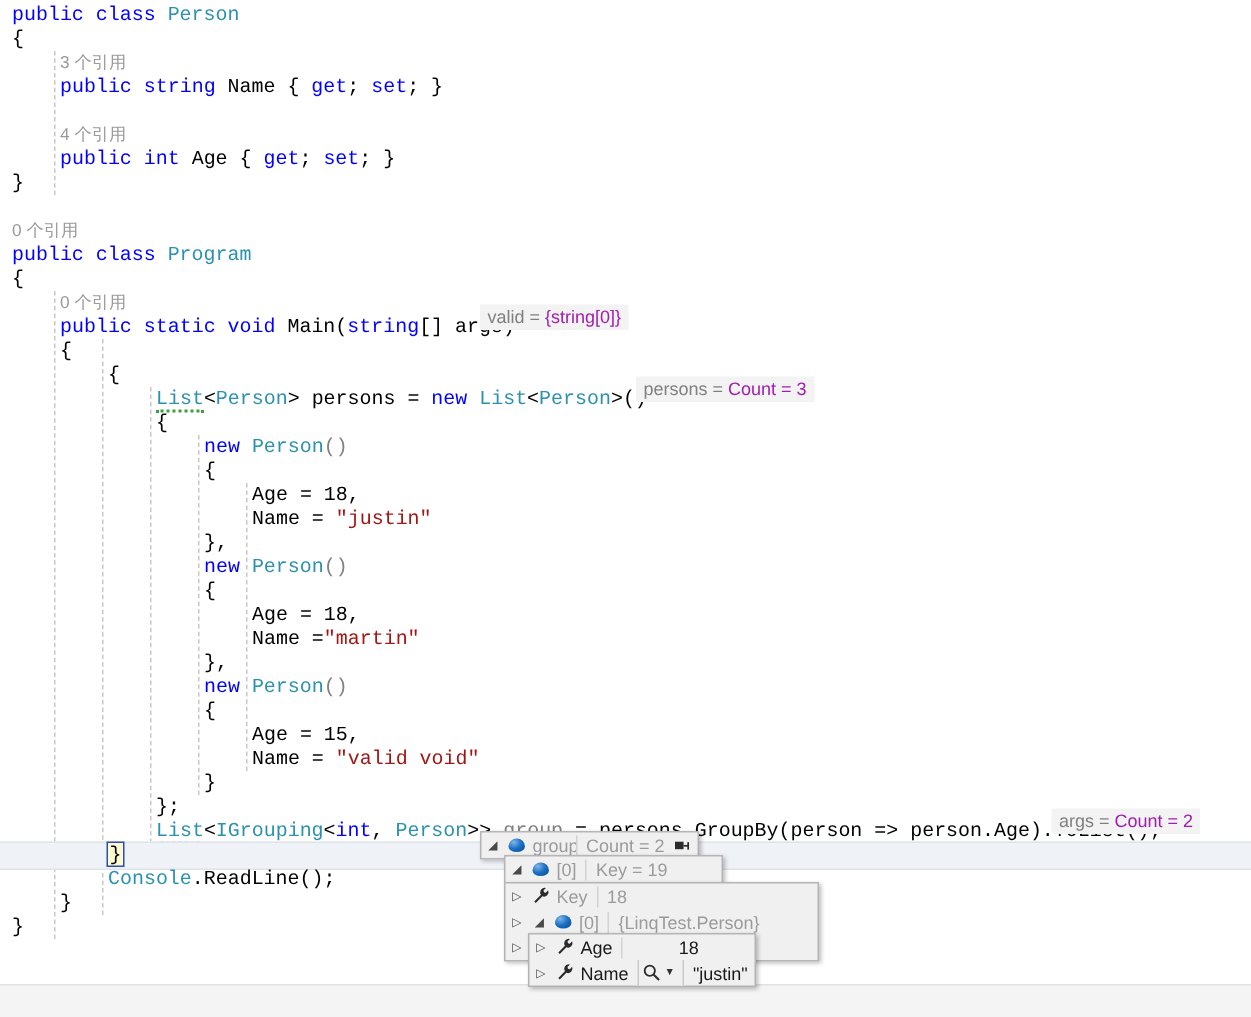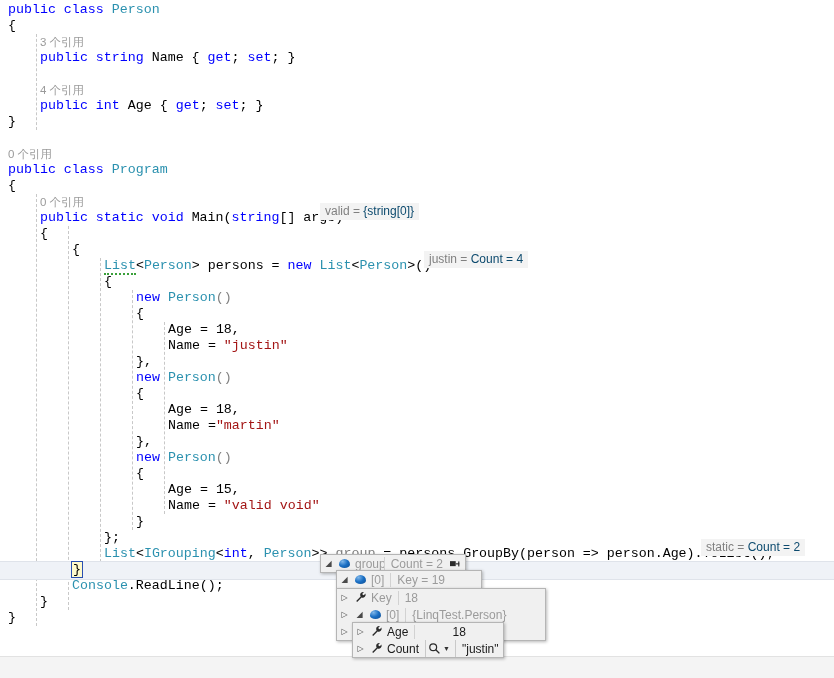--- a/index.html
+++ b/index.html
@@ -80,21 +80,21 @@
   .inline-val {
     position: absolute;
     font-family: "Liberation Sans", sans-serif;
     font-size: 12px;
     background: #f3f3f3;
     color: #808080;
     padding: 1px 5px 2px 5px;
     white-space: nowrap;
     z-index: 3;
   }
-  .inline-val .v { color: #0c4a6e; }
+  .inline-val .v { color: #a21caf; }
 
   
   #bottom-strip {
     position: absolute;
     left: 0;
     top: 656px;
     width: 834px;
     height: 22px;
     background: #f4f4f4;
     border-top: 1px solid #e2e2e2;
@@ -190,22 +190,22 @@
   .dt-str { color: #1a1a1a; padding-left: 6px; white-space: nowrap; }
 </style>
 </head>
 <body>
 
 <div id="editor"><div class="guide" style="left: 35.5px; top: 34px; height: 96px;"></div><div class="guide" style="left: 35.5px; top: 194px; height: 432px;"></div><div class="guide" style="left: 67.5px; top: 226px; height: 384px;"></div><div class="guide" style="left: 99.5px; top: 258px; height: 304px;"></div><div class="guide" style="left: 131.5px; top: 290px; height: 240px;"></div><div class="guide" style="left: 163.5px; top: 322px; height: 192px;"></div><div class="code-line" style="position: absolute; left: 0px; top: 2px;"><span style="display: inline-block; width: 4px;"></span><span class="kw">public </span><span class="kw">class </span><span class="typ">Person</span></div><div class="code-line" style="position: absolute; left: 0px; top: 18px;"><span style="display: inline-block; width: 4px;"></span><span class="pln">{</span></div><div class="code-line" style="position: absolute; left: 0px; top: 34px;"><span style="display: inline-block; width: 36px;"></span><span class="refs">3 个引用</span></div><div class="code-line" style="position: absolute; left: 0px; top: 50px;"><span style="display: inline-block; width: 36px;"></span><span class="kw">public </span><span class="kw">string </span><span class="pln">Name { </span><span class="kw">get</span><span class="pln">; </span><span class="kw">set</span><span class="pln">; }</span></div><div class="code-line" style="position: absolute; left: 0px; top: 66px;"><span style="display: inline-block; width: 36px;"></span></div><div class="code-line" style="position: absolute; left: 0px; top: 82px;"><span style="display: inline-block; width: 36px;"></span><span class="refs">4 个引用</span></div><div class="code-line" style="position: absolute; left: 0px; top: 98px;"><span style="display: inline-block; width: 36px;"></span><span class="kw">public </span><span class="kw">int </span><span class="pln">Age { </span><span class="kw">get</span><span class="pln">; </span><span class="kw">set</span><span class="pln">; }</span></div><div class="code-line" style="position: absolute; left: 0px; top: 114px;"><span style="display: inline-block; width: 4px;"></span><span class="pln">}</span></div><div class="code-line" style="position: absolute; left: 0px; top: 130px;"><span style="display: inline-block; width: 4px;"></span></div><div class="code-line" style="position: absolute; left: 0px; top: 146px;"><span style="display: inline-block; width: 4px;"></span><span class="refs">0 个引用</span></div><div class="code-line" style="position: absolute; left: 0px; top: 162px;"><span style="display: inline-block; width: 4px;"></span><span class="kw">public </span><span class="kw">class </span><span class="typ">Program</span></div><div class="code-line" style="position: absolute; left: 0px; top: 178px;"><span style="display: inline-block; width: 4px;"></span><span class="pln">{</span></div><div class="code-line" style="position: absolute; left: 0px; top: 194px;"><span style="display: inline-block; width: 36px;"></span><span class="refs">0 个引用</span></div><div class="code-line" style="position: absolute; left: 0px; top: 210px;"><span style="display: inline-block; width: 36px;"></span><span class="kw">public </span><span class="kw">static </span><span class="kw">void </span><span class="pln">Main(</span><span class="kw">string</span><span class="pln">[] args)</span></div><div class="code-line" style="position: absolute; left: 0px; top: 226px;"><span style="display: inline-block; width: 36px;"></span><span class="pln">{</span></div><div class="code-line" style="position: absolute; left: 0px; top: 242px;"><span style="display: inline-block; width: 68px;"></span><span class="pln">{</span></div><div class="code-line" style="position: absolute; left: 0px; top: 258px;"><span style="display: inline-block; width: 100px;"></span><span class="typ sqg">List</span><span class="pln">&lt;</span><span class="typ">Person</span><span class="pln">&gt; persons = </span><span class="kw">new </span><span class="typ">List</span><span class="pln">&lt;</span><span class="typ">Person</span><span class="pln">&gt;()</span></div><div class="code-line" style="position: absolute; left: 0px; top: 274px;"><span style="display: inline-block; width: 100px;"></span><span class="pln">{</span></div><div class="code-line" style="position: absolute; left: 0px; top: 290px;"><span style="display: inline-block; width: 132px;"></span><span class="kw">new </span><span class="typ">Person</span><span class="gry">()</span></div><div class="code-line" style="position: absolute; left: 0px; top: 306px;"><span style="display: inline-block; width: 132px;"></span><span class="pln">{</span></div><div class="code-line" style="position: absolute; left: 0px; top: 322px;"><span style="display: inline-block; width: 164px;"></span><span class="pln">Age = 18,</span></div><div class="code-line" style="position: absolute; left: 0px; top: 338px;"><span style="display: inline-block; width: 164px;"></span><span class="pln">Name = </span><span class="str">"justin"</span></div><div class="code-line" style="position: absolute; left: 0px; top: 354px;"><span style="display: inline-block; width: 132px;"></span><span class="pln">},</span></div><div class="code-line" style="position: absolute; left: 0px; top: 370px;"><span style="display: inline-block; width: 132px;"></span><span class="kw">new </span><span class="typ">Person</span><span class="gry">()</span></div><div class="code-line" style="position: absolute; left: 0px; top: 386px;"><span style="display: inline-block; width: 132px;"></span><span class="pln">{</span></div><div class="code-line" style="position: absolute; left: 0px; top: 402px;"><span style="display: inline-block; width: 164px;"></span><span class="pln">Age = 18,</span></div><div class="code-line" style="position: absolute; left: 0px; top: 418px;"><span style="display: inline-block; width: 164px;"></span><span class="pln">Name =</span><span class="str">"martin"</span></div><div class="code-line" style="position: absolute; left: 0px; top: 434px;"><span style="display: inline-block; width: 132px;"></span><span class="pln">},</span></div><div class="code-line" style="position: absolute; left: 0px; top: 450px;"><span style="display: inline-block; width: 132px;"></span><span class="kw">new </span><span class="typ">Person</span><span class="gry">()</span></div><div class="code-line" style="position: absolute; left: 0px; top: 466px;"><span style="display: inline-block; width: 132px;"></span><span class="pln">{</span></div><div class="code-line" style="position: absolute; left: 0px; top: 482px;"><span style="display: inline-block; width: 164px;"></span><span class="pln">Age = 15,</span></div><div class="code-line" style="position: absolute; left: 0px; top: 498px;"><span style="display: inline-block; width: 164px;"></span><span class="pln">Name = </span><span class="str">"valid void"</span></div><div class="code-line" style="position: absolute; left: 0px; top: 514px;"><span style="display: inline-block; width: 132px;"></span><span class="pln">}</span></div><div class="code-line" style="position: absolute; left: 0px; top: 530px;"><span style="display: inline-block; width: 100px;"></span><span class="pln">};</span></div><div class="code-line" style="position: absolute; left: 0px; top: 546px;"><span style="display: inline-block; width: 100px;"></span><span class="typ sqg">List</span><span class="pln">&lt;</span><span class="typ">IGrouping</span><span class="pln">&lt;</span><span class="kw">int</span><span class="pln">, </span><span class="typ">Person</span><span class="pln">&gt;&gt; </span><span class="gry">group</span><span class="pln"> = persons.GroupBy(person =&gt; person.Age).ToList();</span></div><div class="cur-row-band" style="top: 561px;"></div><div class="code-line" style="position: absolute; left: 0px; top: 562px;"><span style="display: inline-block; width: 68px;"></span><span class="pln cur-stmt">}</span></div><div class="code-line" style="position: absolute; left: 0px; top: 578px;"><span style="display: inline-block; width: 68px;"></span><span class="typ">Console</span><span class="pln">.ReadLine();</span></div><div class="code-line" style="position: absolute; left: 0px; top: 594px;"><span style="display: inline-block; width: 36px;"></span><span class="pln">}</span></div><div class="code-line" style="position: absolute; left: 0px; top: 610px;"><span style="display: inline-block; width: 4px;"></span><span class="pln">}</span></div></div>
 
 <div id="bottom-strip"></div>
 
 <div class="inline-val" style="left: 320px; top: 203px;"><span>valid = </span><span class="v">{string[0]}</span></div>
-<div class="inline-val" style="left: 424px; top: 251px;"><span>justin = </span><span class="v">Count = 4</span></div>
-<div class="inline-val" style="left: 701px; top: 539px;"><span>static = </span><span class="v">Count = 2</span></div>
+<div class="inline-val" style="left: 424px; top: 251px;"><span>persons = </span><span class="v">Count = 3</span></div>
+<div class="inline-val" style="left: 701px; top: 539px;"><span>args = </span><span class="v">Count = 2</span></div>
 <div class="datatip" style="left: 320px; top: 554px; width: 146px;">
     <div class="dt-row dim">
       <span class="dt-exp">◢</span>
       <span class="dt-icon"><span class="ico-sphere"></span></span>
       <span class="dt-name">group</span>
       <span class="dt-val">Count = 2</span>
       <span style="padding-right: 4px;"><svg class="ico-pin" viewBox="0 0 16 14">
           <rect x="1" y="3" width="8" height="7" fill="#2b2b2b"></rect>
           <rect x="9" y="6" width="5" height="1.6" fill="#2b2b2b"></rect>
           <rect x="12.5" y="3.4" width="1.6" height="7" fill="#2b2b2b"></rect>
@@ -252,21 +252,21 @@
           <path d="M10.6 1.2a4 4 0 0 0-3.1 6.2L1.6 13.3 2.9 14.6l5.9-5.9a4 4 0 0 0 5.1-5.3l-2.1 2.1-1.6-.4-.4-1.6 2.1-2.1a4 4 0 0 0-1.3-.2z" fill="#2b2b2b"></path>
         </svg></span>
       <span class="dt-name">Age</span>
       <span class="dt-val center">18</span>
     </div>
     <div class="dt-row lit">
       <span class="dt-exp">▷</span>
       <span class="dt-icon"><svg class="ico-wrench" viewBox="0 0 16 16">
           <path d="M10.6 1.2a4 4 0 0 0-3.1 6.2L1.6 13.3 2.9 14.6l5.9-5.9a4 4 0 0 0 5.1-5.3l-2.1 2.1-1.6-.4-.4-1.6 2.1-2.1a4 4 0 0 0-1.3-.2z" fill="#2b2b2b"></path>
         </svg></span>
-      <span class="dt-name">Count</span>
+      <span class="dt-name">Name</span>
       <span class="dt-mag-group">
         <svg class="ico-mag" viewBox="0 0 16 16">
           <circle cx="6.4" cy="6.4" r="4.2" fill="none" stroke="#2b2b2b" stroke-width="1.5"></circle>
           <line x1="9.6" y1="9.6" x2="14" y2="14" stroke="#2b2b2b" stroke-width="1.7"></line>
         </svg>
         <span class="dt-caret">▼</span>
       </span>
       <span class="dt-str">"justin"</span>
     </div>
   </div>

